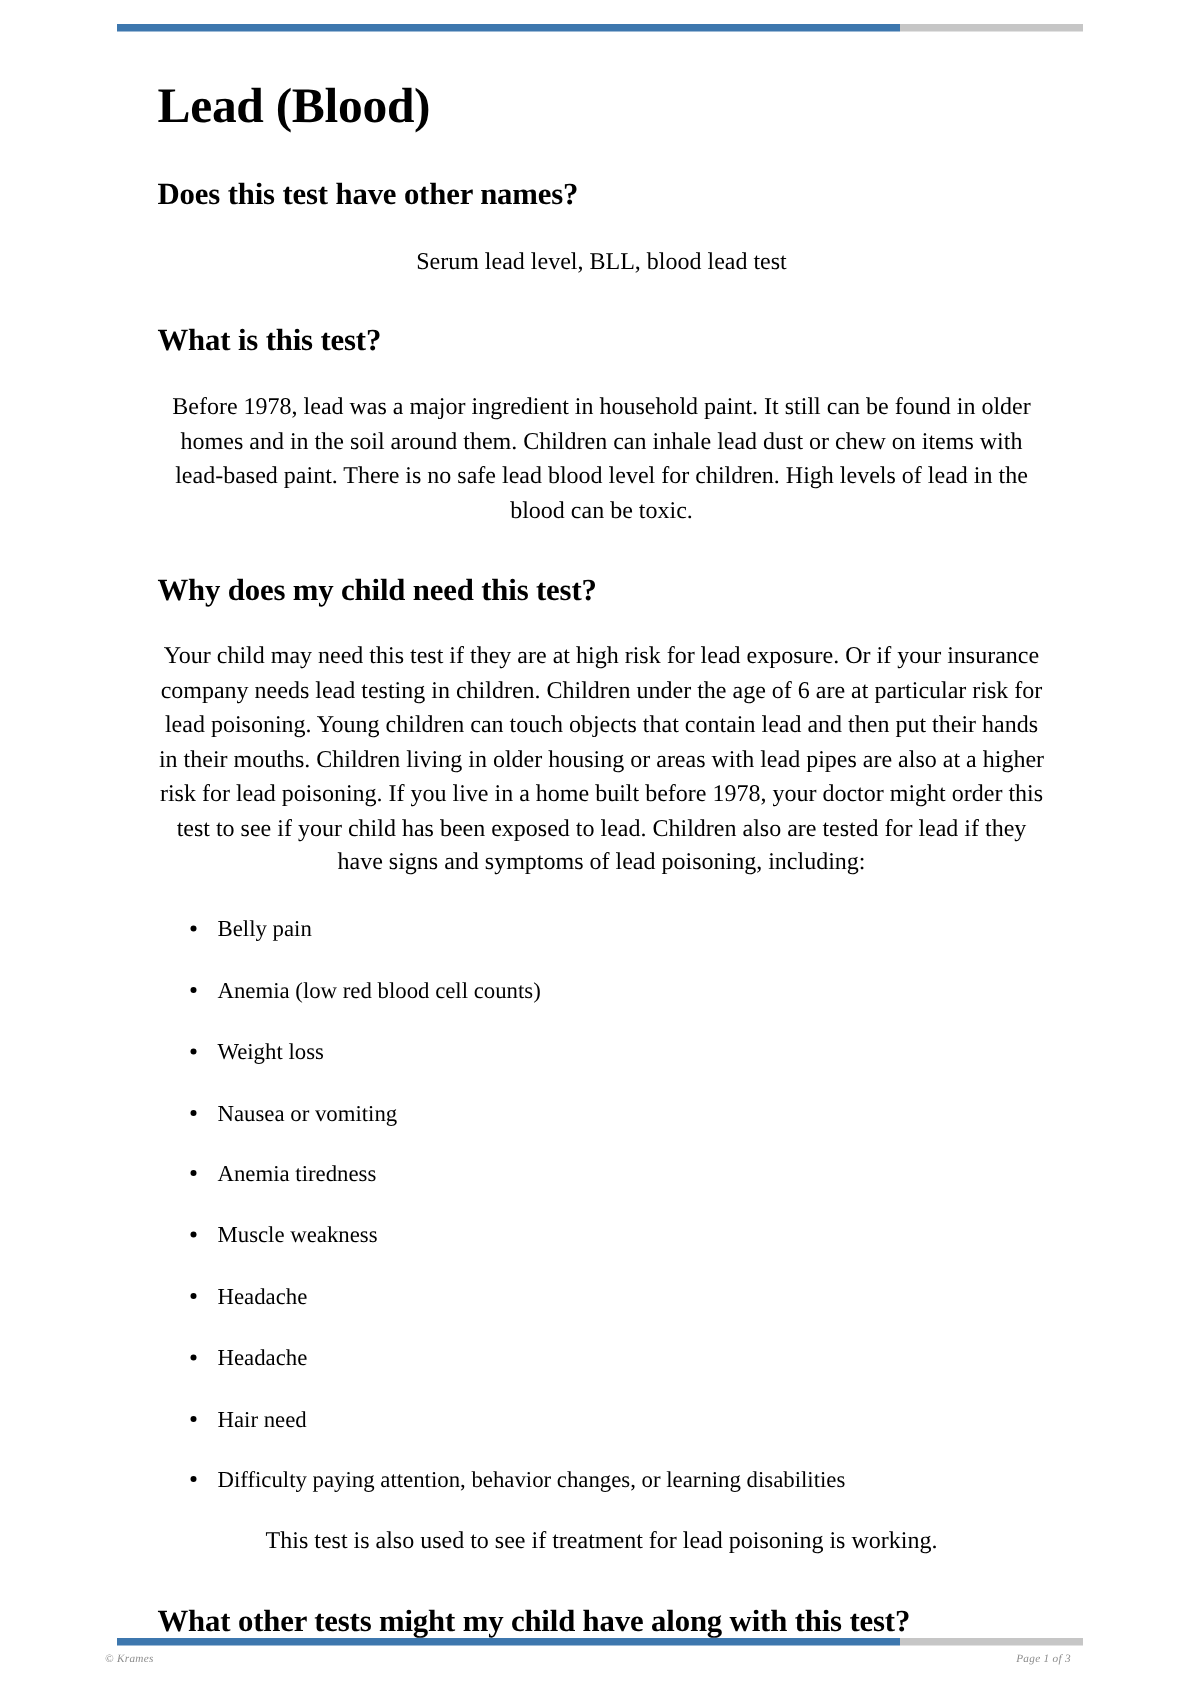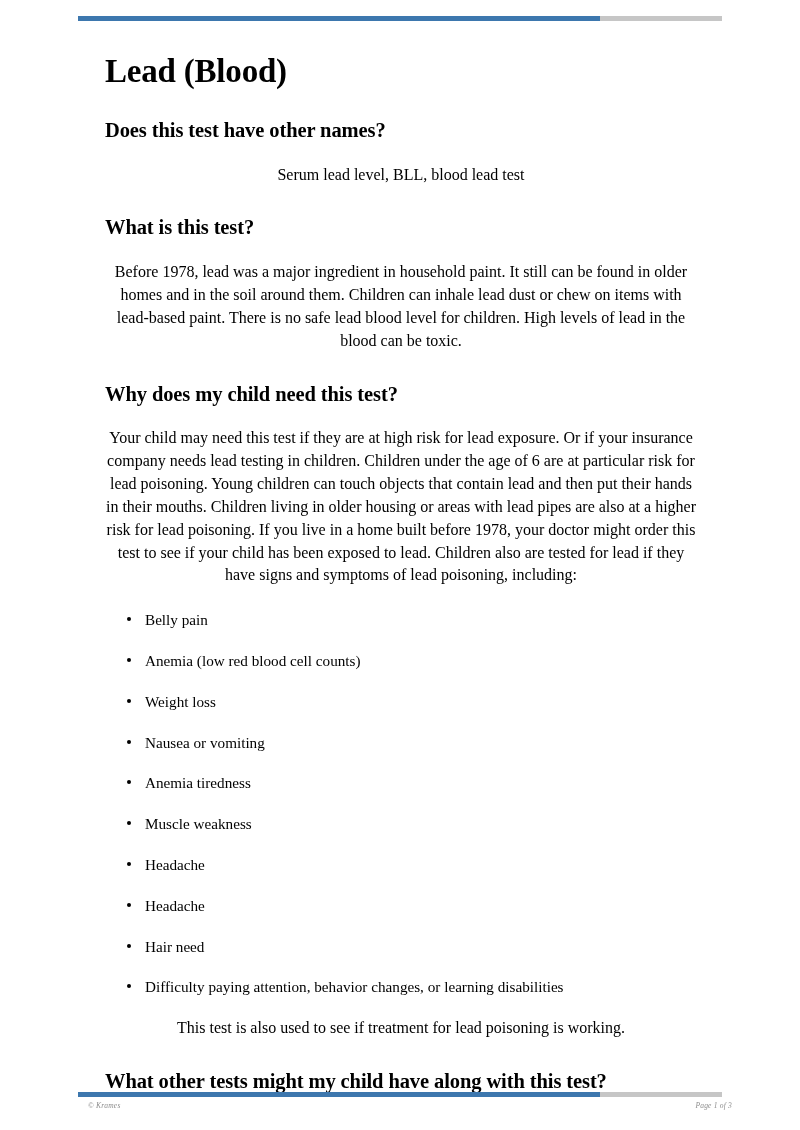--- a/index.html
+++ b/index.html
@@ -89,21 +89,21 @@
     top: 8px;
     width: 4px;
     height: 4px;
     border-radius: 50%;
     background: #000;
   }
 
   
   .footer-row {
     position: absolute;
-    left: 88px;
+    left: 70px;
     width: 644px;
     top: 1101px;
     display: flex;
     justify-content: space-between;
     align-items: baseline;
     font-size: 7.5px;
     font-style: italic;
     color: #8d8d8d;
     letter-spacing: 0.2px;
   }

